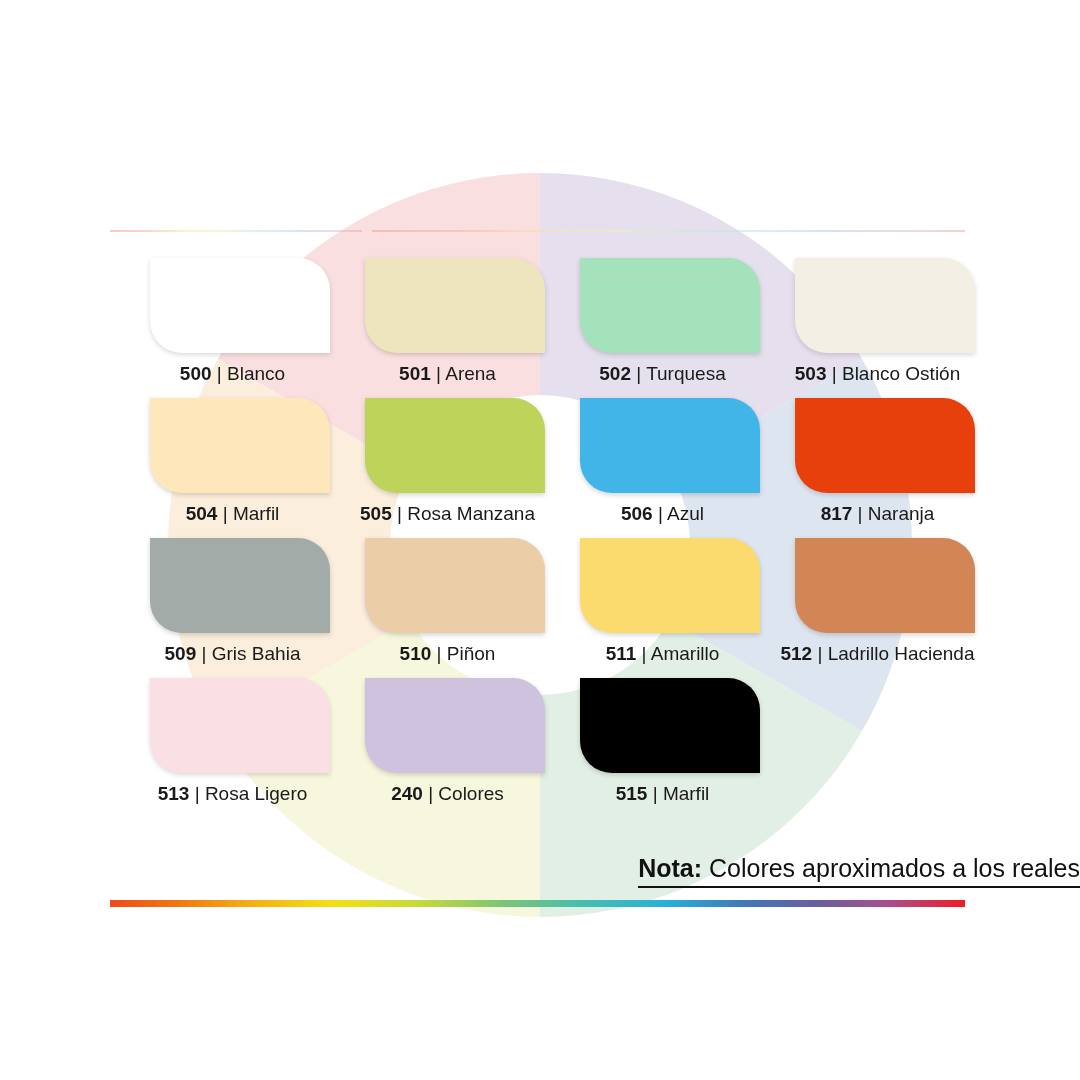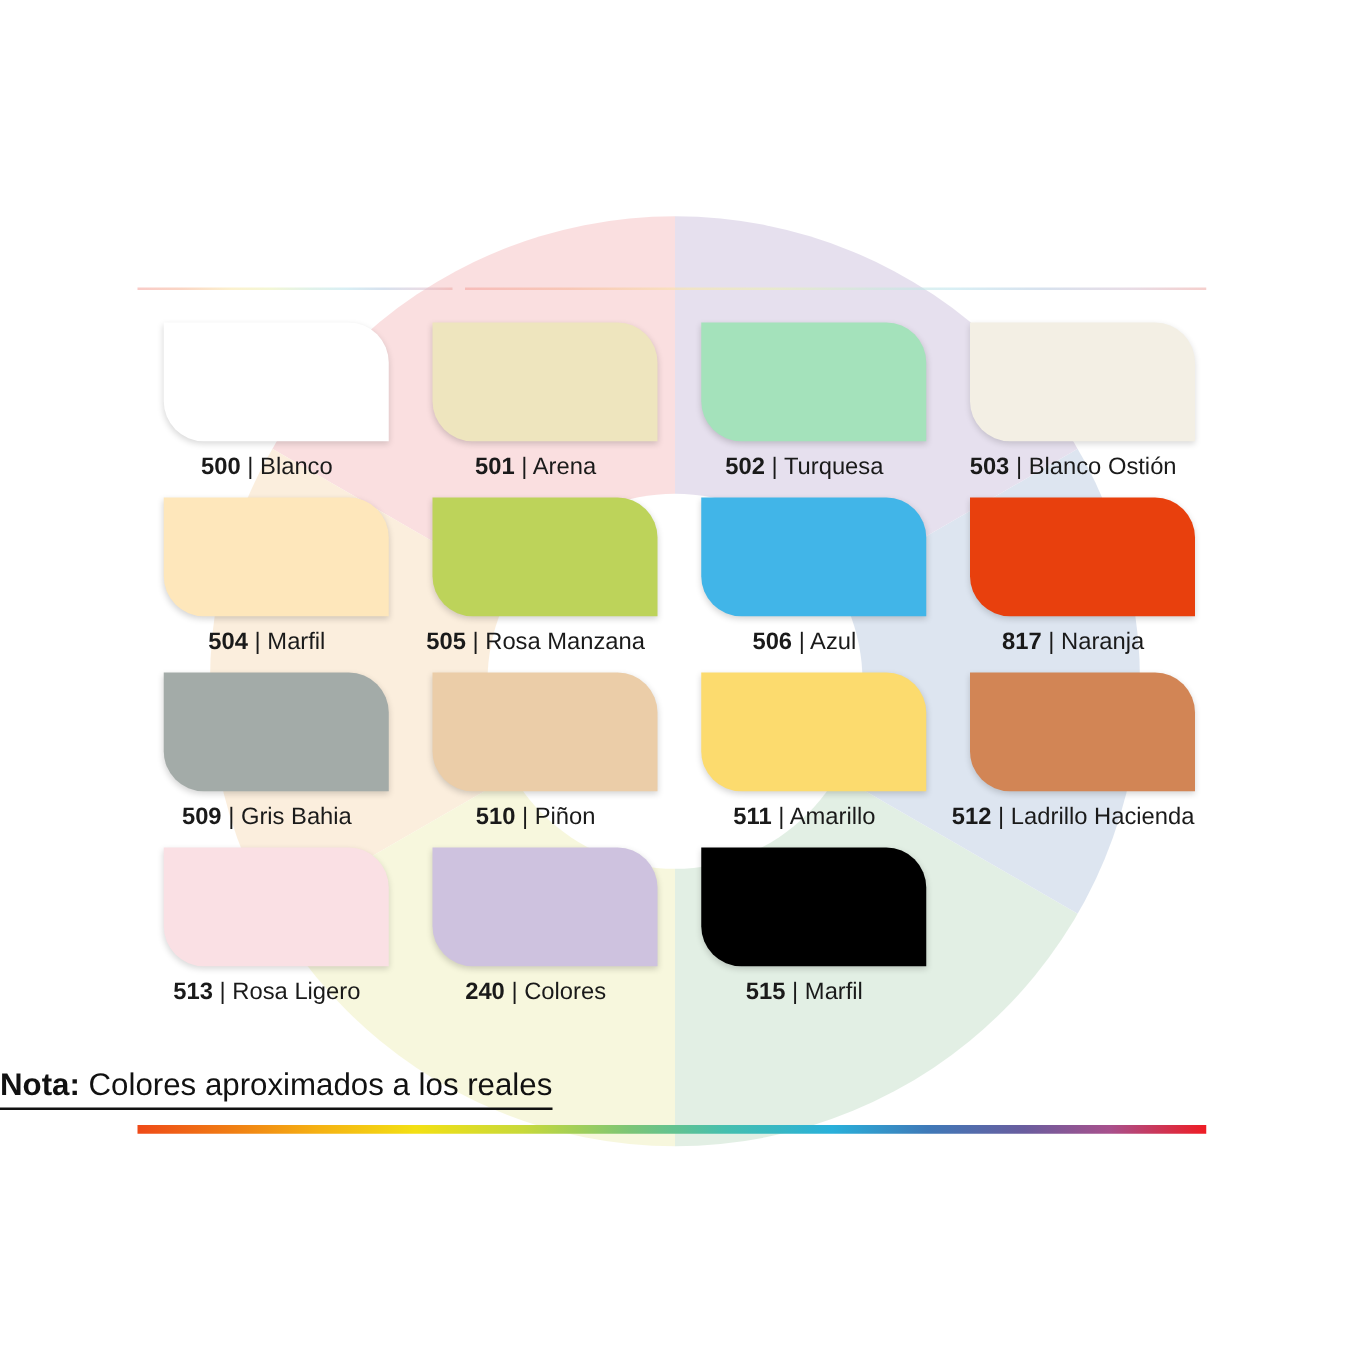--- a/index.html
+++ b/index.html
@@ -48,21 +48,21 @@
     position: absolute;
     top: 0;
     height: 2px;
   }
   #top-rule .seg-a { left: 0;     width: 252px; }
   #top-rule .seg-b { left: 262px; width: 593px; }
 
   
   #grid {
     position: absolute;
-    left: 106px;
+    left: 125px;
     top: 258px;
     width: 860px;
     display: grid;
     grid-template-columns: repeat(4, 215px);
     grid-template-rows: repeat(4, 140px);
   }
   .cell {
     position: relative;
     width: 215px;
     height: 140px;
@@ -101,21 +101,21 @@
   .label .name {
     font-weight: normal;
   }
 
   
   #note {
     position: absolute;
     left: 0;
     top: 851px;
     width: 1080px;
-    text-align: left;
+    text-align: right;
     font-size: 25px;
     line-height: 34px;
     color: #111;
   }
   #note .note-inner {
     display: inline-block;
     border-bottom: 2px solid #111;
     padding-bottom: 1px;
   }
   #note .note-label { font-weight: bold; }

